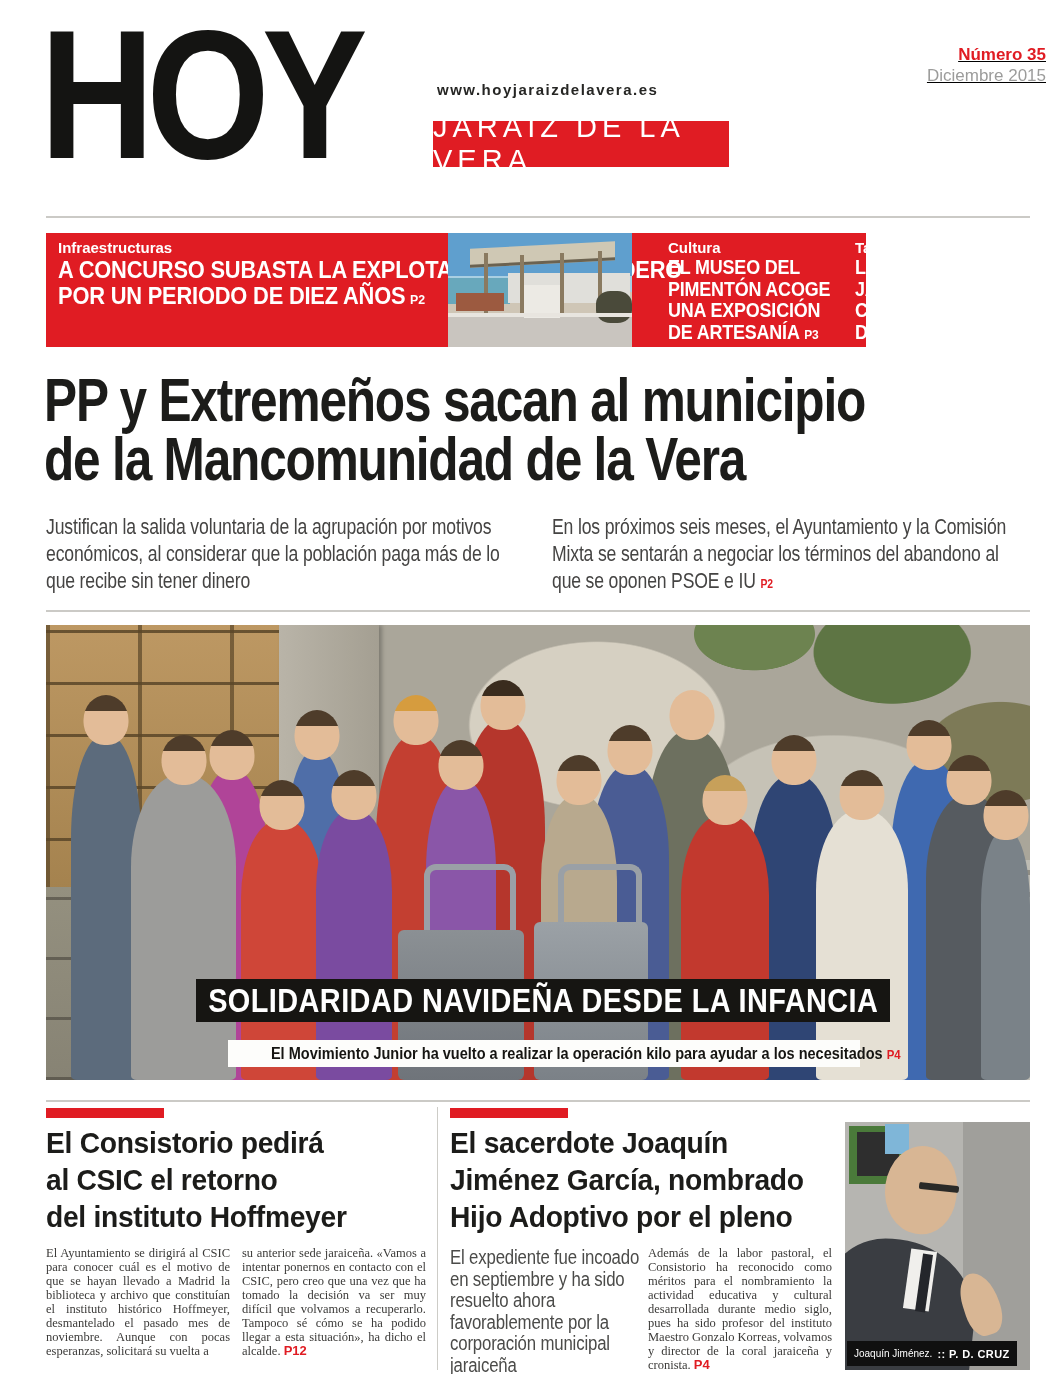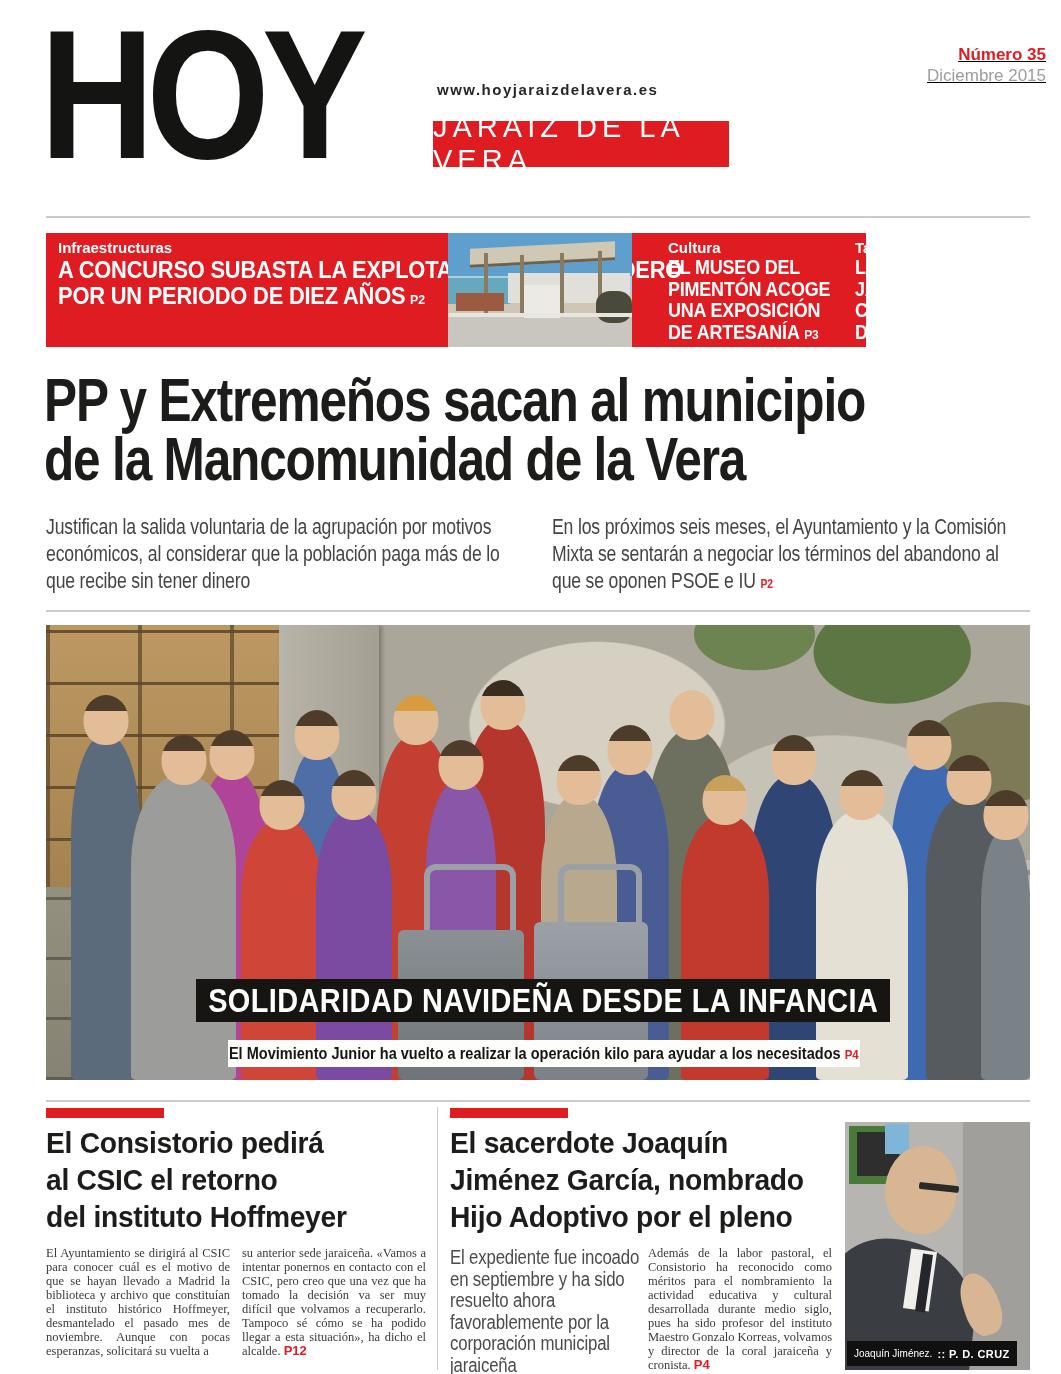--- a/index.html
+++ b/index.html
@@ -75,21 +75,21 @@
       background:linear-gradient(var(--hair,#4e3c2a) 0 32%, #e3bc98 32%);}
   .trolley{position:absolute;bottom:0;}
   .trolley-handle{position:absolute;border:6px solid #9aa0a6;border-bottom:none;
       border-radius:12px 12px 0 0;background:rgba(0,0,0,0);}
 
   .black-banner{position:absolute;left:150px;top:354px;width:694px;height:43px;background:#161512;
       display:flex;align-items:center;justify-content:center;}
   .black-banner span{color:#fff;font-size:34px;font-weight:800;white-space:nowrap;
       transform:scaleX(.85);letter-spacing:.5px;}
   .white-caption{position:absolute;left:182px;top:415px;width:632px;height:27px;background:#fdfdfb;
-      display:flex;align-items:center;justify-content:center;}
+      display:flex;align-items:center;}
   .wc-inner{white-space:nowrap;transform:scaleX(.88);font-size:16.5px;font-weight:bold;color:#161512;}
 
   
   .vdivider{left:437px;top:1107px;width:1px;height:263px;background:#cdccc7;}
   .red-bar{width:118px;height:10px;background:#e01c23;}
   .story-hl{font-size:30px;line-height:37px;font-weight:800;color:#1c1c1a;letter-spacing:-0.3px;
       transform:scaleX(.94);transform-origin:left top;width:500px;}
   .story-hl span{display:block;white-space:nowrap;}
   .body-col{font-family:"Liberation Serif", serif;font-size:12.5px;line-height:14px;
       text-align:justify;color:#3b3a38;}

